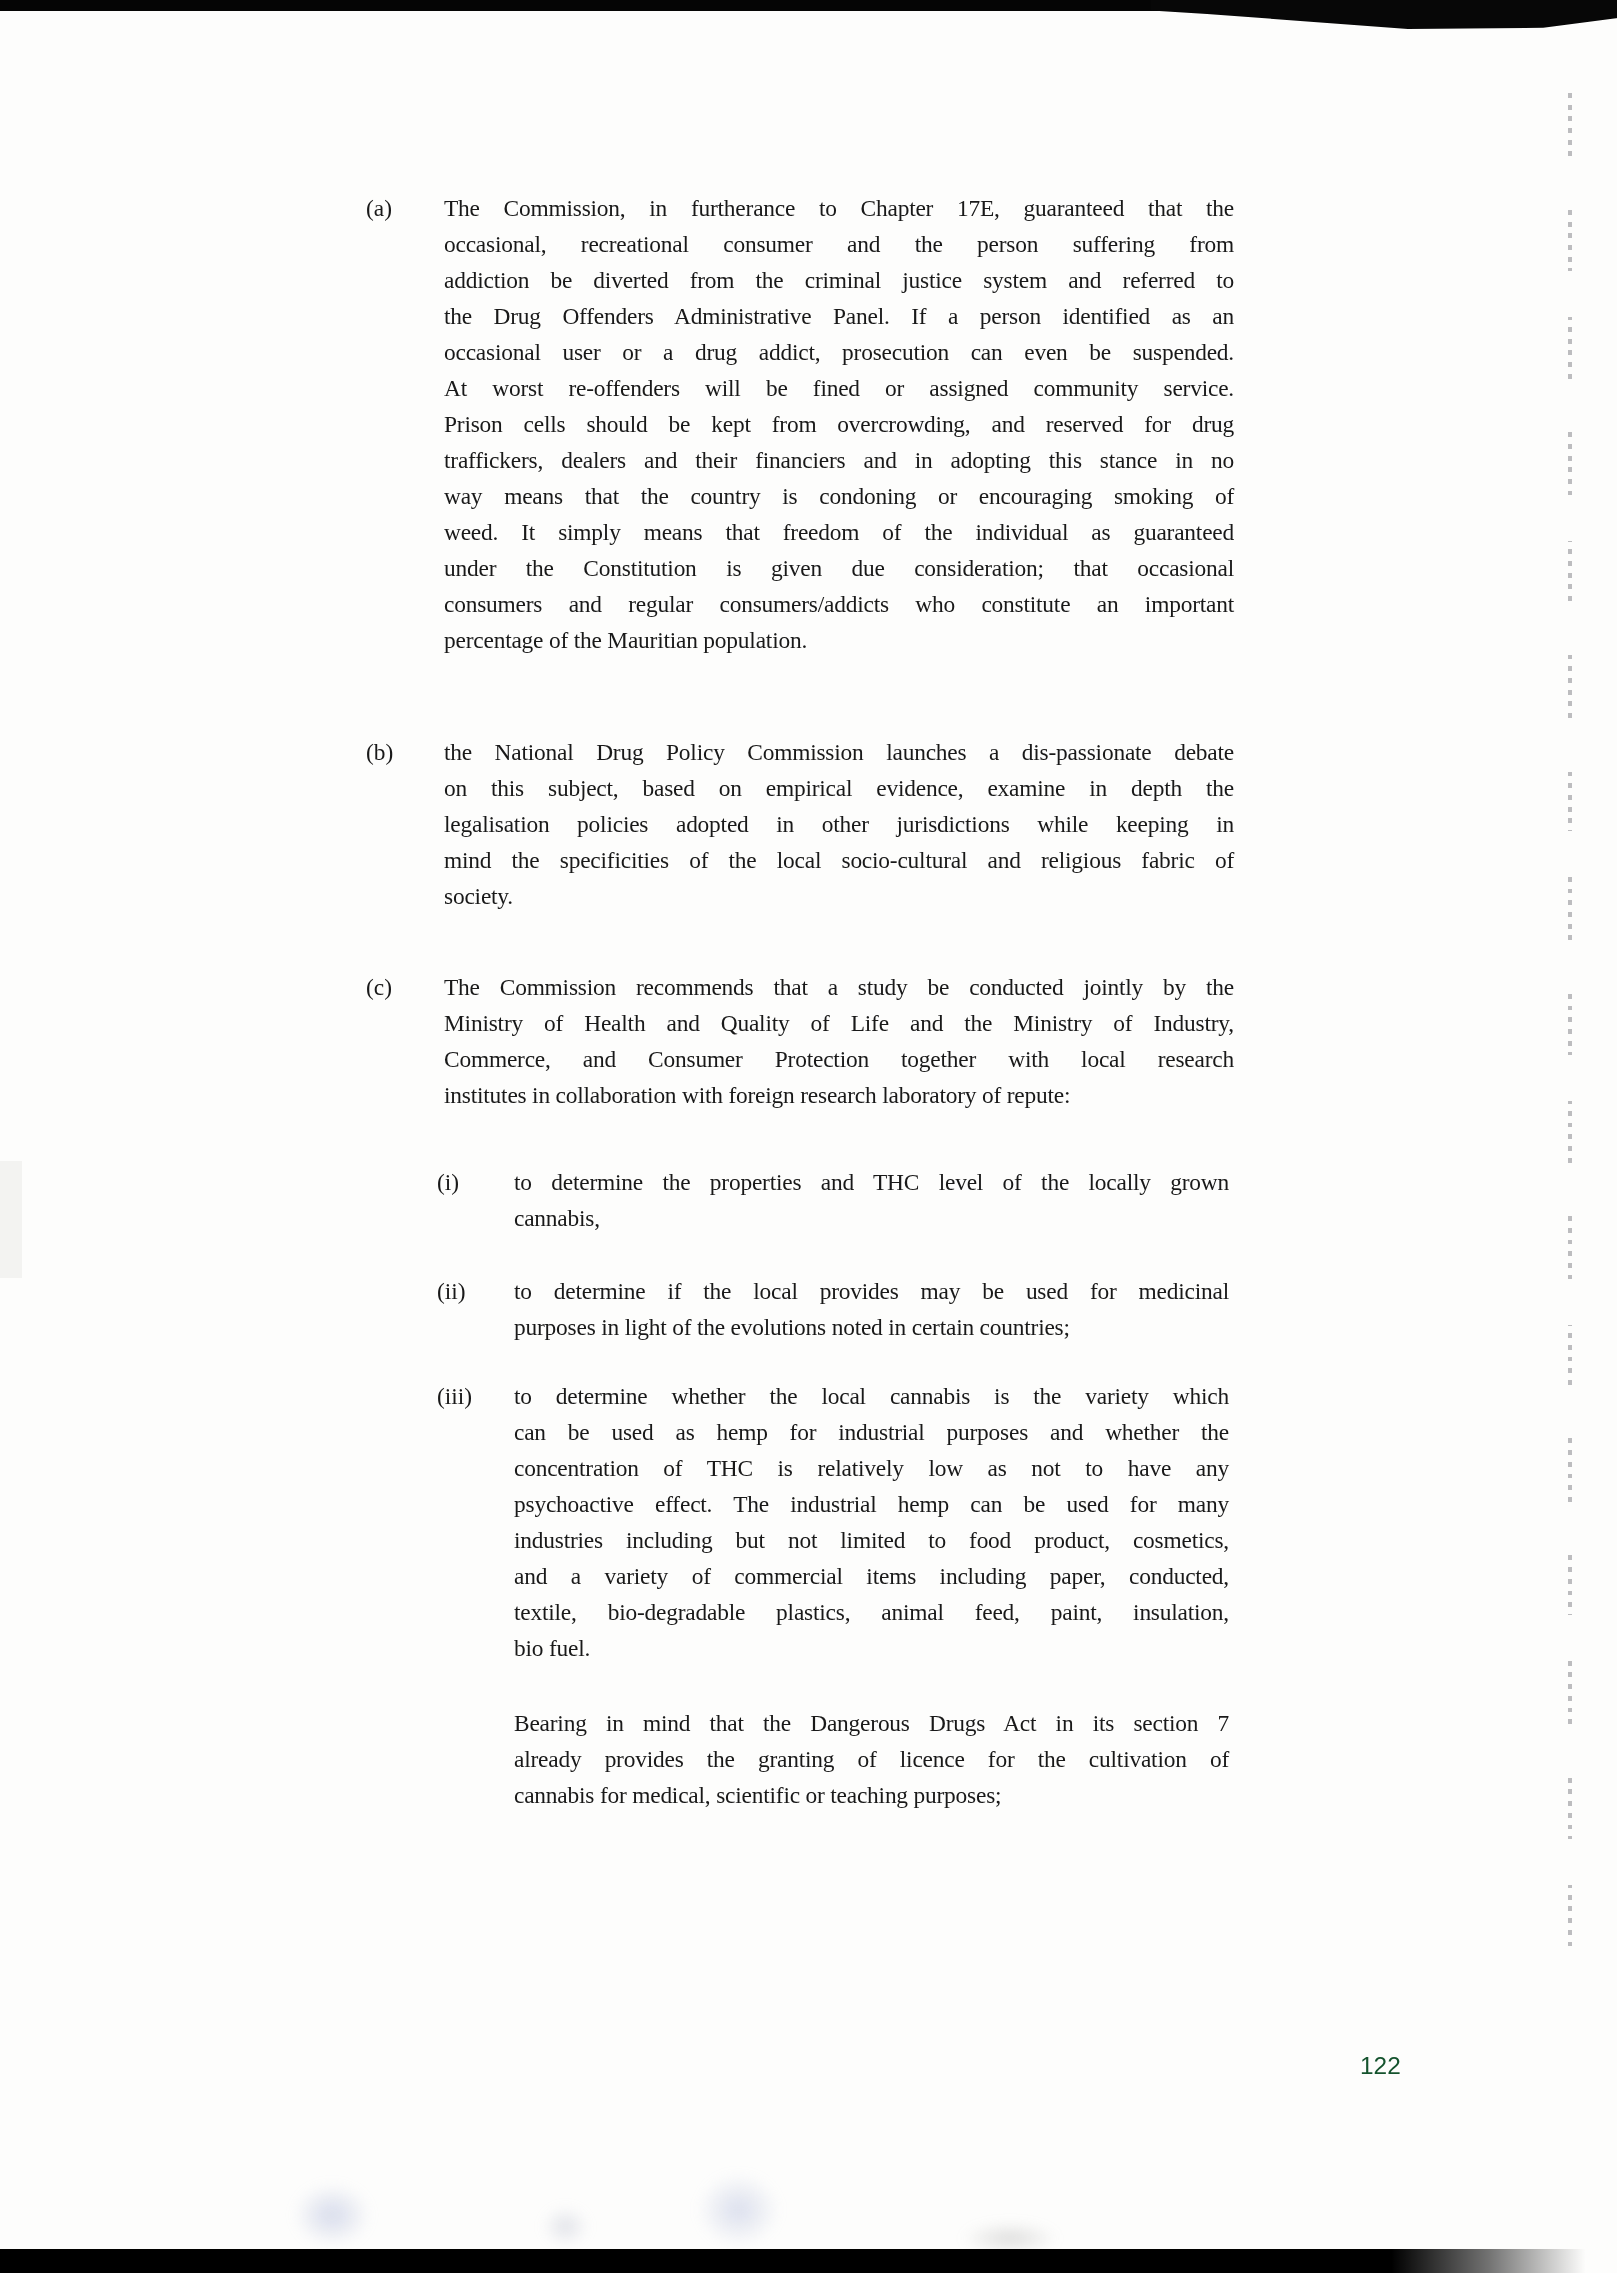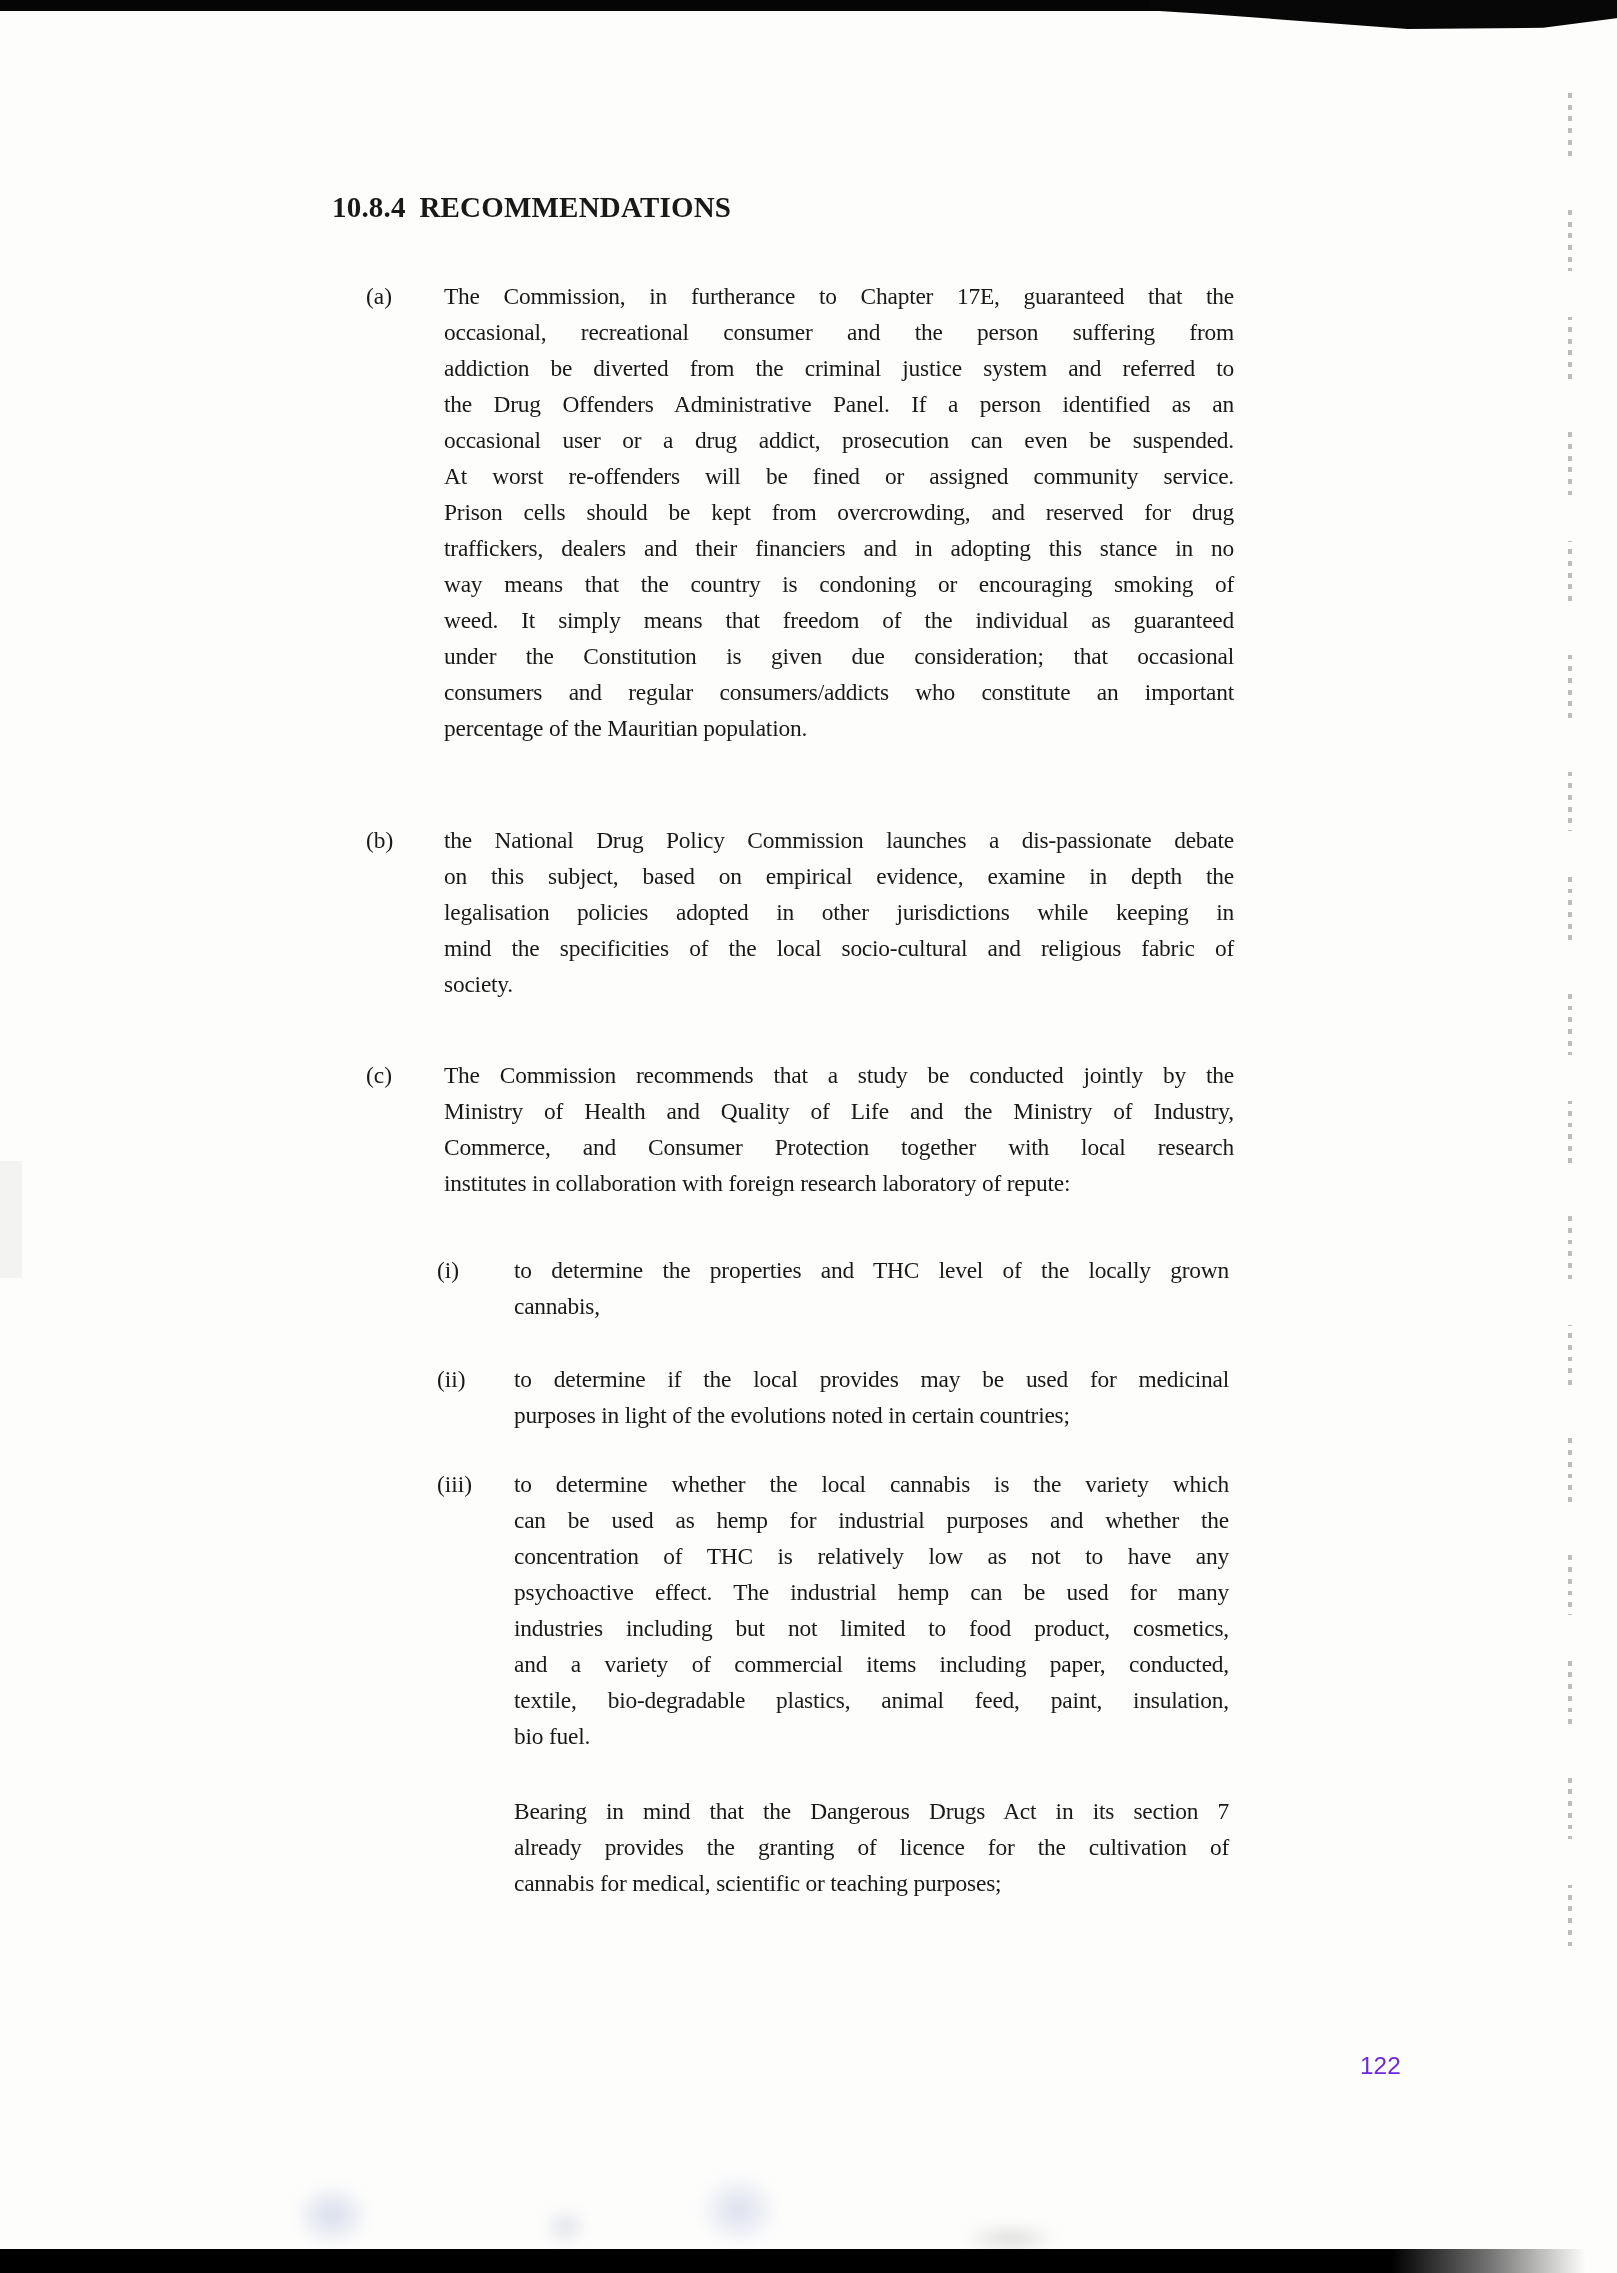--- a/index.html
+++ b/index.html
@@ -78,40 +78,39 @@
   .para.gap-a  { margin-bottom: 76px; }
   .para.gap-b  { margin-bottom: 55px; }
   .para.gap-c  { margin-bottom: 51px; }
   .para.gap-i  { margin-bottom: 37px; }
   .para.gap-ii { margin-bottom: 33px; }
   .para.gap-iii{ margin-bottom: 39px; }
 
   .page-number {
     position: absolute; left: 1360px; top: 2052px;
     font-family: "Liberation Sans", "DejaVu Sans", sans-serif;
-    font-size: 24.4px; color: #6d28d9;
+    font-size: 24.4px; color: #14532d;
   }
 </style>
 </head>
 <body>
 
 <div class="page">
 
   <div class="top-bar"></div>
   <div class="top-wedge"></div>
   <div class="edge-dashes"></div>
   <div class="left-patch"></div>
   <div class="smudge s1"></div>
   <div class="smudge s2"></div>
   <div class="smudge s3"></div>
   <div class="smudge s4"></div>
   <div class="bottom-bar"></div>
 
   <div class="doc">
-    <h1 class="heading"><span class="sec-num">10.8.4</span><span>RECOMMENDATIONS</span></h1>
     <div id="paras">
         <div class="para level1 gap-a">
           <span class="plabel">(a)</span>
           <div class="lines">
             <div class="ln">The Commission, in furtherance to Chapter 17E, guaranteed that the</div>
             <div class="ln">occasional, recreational consumer and the person suffering from</div>
             <div class="ln">addiction be diverted from the criminal justice system and referred to</div>
             <div class="ln">the Drug Offenders Administrative Panel. If a person identified as an</div>
             <div class="ln">occasional user or a drug addict, prosecution can even be suspended.</div>
             <div class="ln">At worst re-offenders will be fined or assigned community service.</div>

